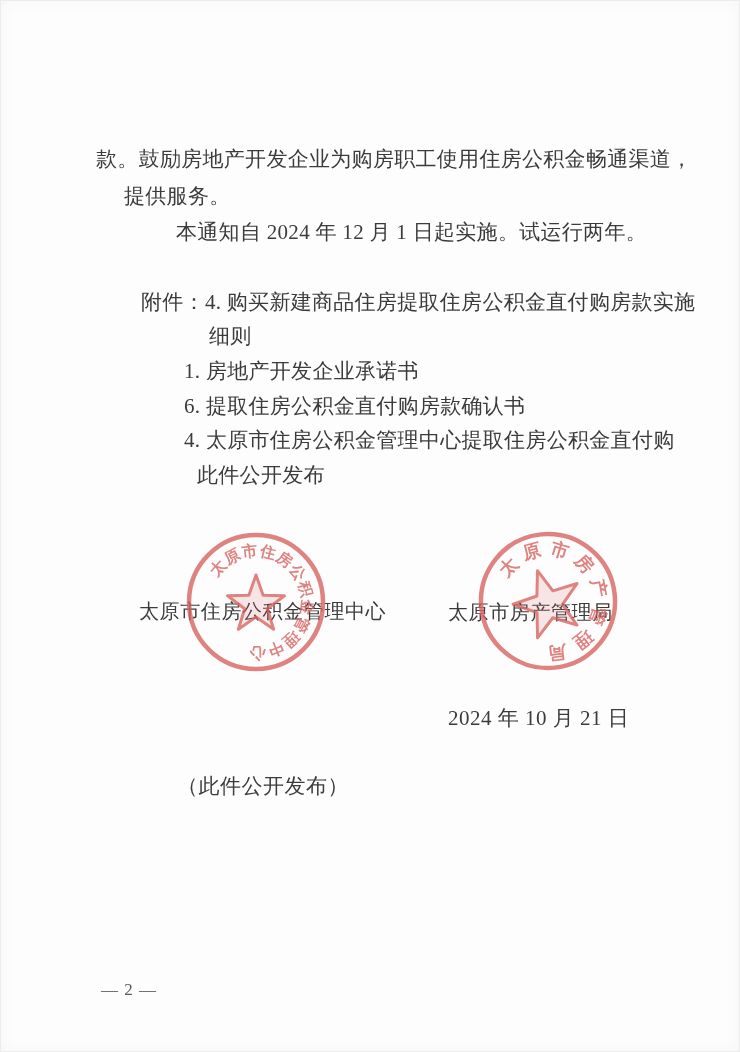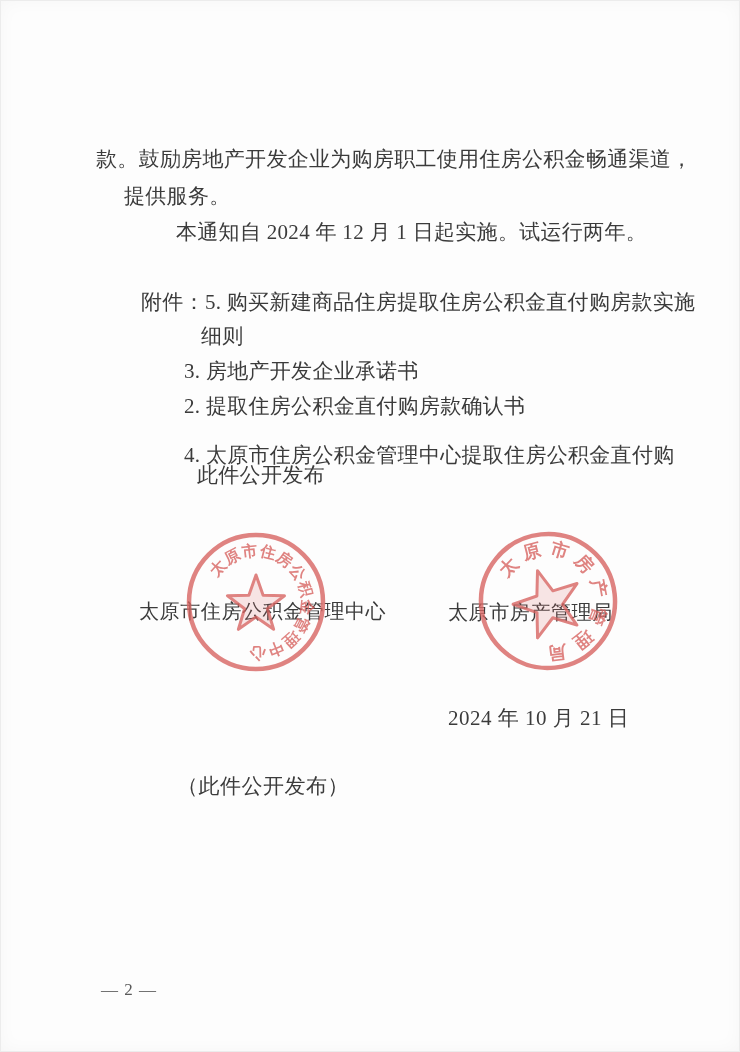--- a/index.html
+++ b/index.html
@@ -32,25 +32,25 @@
 </style>
 </head>
 <body>
 
 <div class="page">
 
   <div class="abs body-line" style="left:95px;  top:146px;">款。鼓励房地产开发企业为购房职工使用住房公积金畅通渠道，</div>
   <div class="abs body-line" style="left:95px;  top:183px;margin-left:28px;">提供服务。</div>
   <div class="abs body-line" style="left:140px; top:219px;margin-left:35px;">本通知自 2024 年 12 月 1 日起实施。试运行两年。</div>
 
-  <div class="abs attach-line" style="left:140px; top:289px;">附件：5. 购买新建商品住房提取住房公积金直付购房款实施</div>
-  <div class="abs attach-line" style="left:200px; top:323px;">细则</div>
-  <div class="abs attach-line" style="left:183px; top:358px;">3. 房地产开发企业承诺书</div>
-  <div class="abs attach-line" style="left:183px; top:393px;">2. 提取住房公积金直付购房款确认书</div>
-  <div class="abs attach-line" style="left:183px; top:427px;margin-top:15px;">4. 太原市住房公积金管理中心提取住房公积金直付购</div>
+  <div class="abs attach-line" style="left:140px; top:289px;">附件：4. 购买新建商品住房提取住房公积金直付购房款实施</div>
+  <div class="abs attach-line" style="left:208px; top:323px;">细则</div>
+  <div class="abs attach-line" style="left:183px; top:358px;">1. 房地产开发企业承诺书</div>
+  <div class="abs attach-line" style="left:183px; top:393px;">6. 提取住房公积金直付购房款确认书</div>
+  <div class="abs attach-line" style="left:183px; top:427px;">4. 太原市住房公积金管理中心提取住房公积金直付购</div>
   <div class="abs attach-line" style="left:196px; top:462px;">此件公开发布</div>
 
   <div class="abs sig-line" style="left:138px; top:599px;">太原市住房公积金管理中心</div>
   <div class="abs sig-line" style="left:447px; top:600px;">太原市房产管理局</div>
 
   <svg class="seal" style="left:180px; top:526px;" viewBox="0 0 150 150">
     <circle cx="75" cy="75" r="67"></circle>
     <polygon class="star" points="75,48 82.1,68.3 103.5,68.7 86.4,81.7 92.6,102.3 75,90 57.4,102.3 63.6,81.7 46.5,68.7 67.9,68.3"></polygon>
     <defs>
       <path id="arcL" d="M 75 75 m -46 0 a 46 46 0 1 1 92 0 a 46 46 0 1 1 -92 0"></path>

